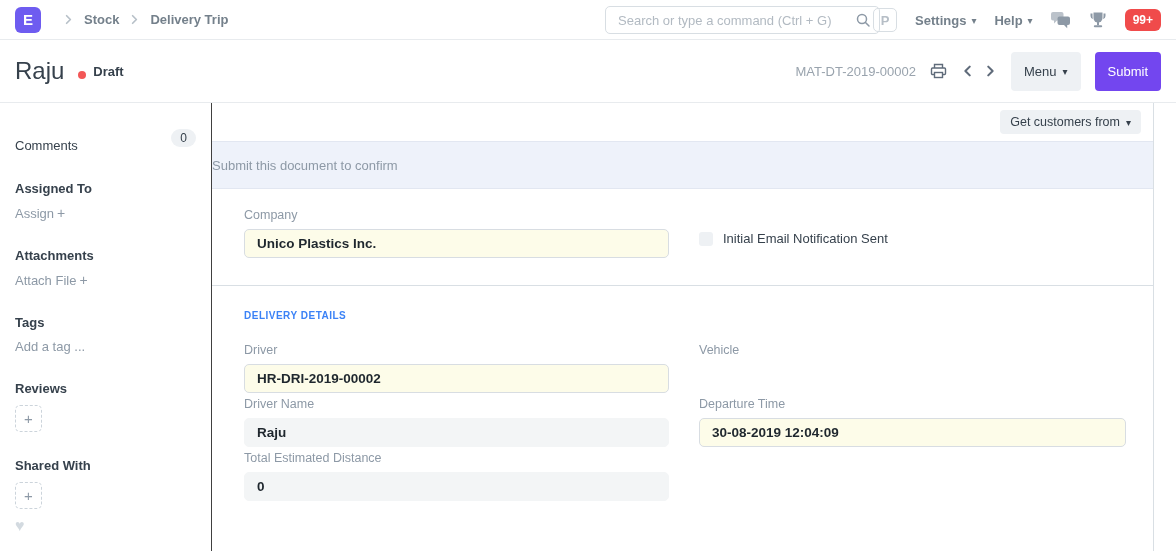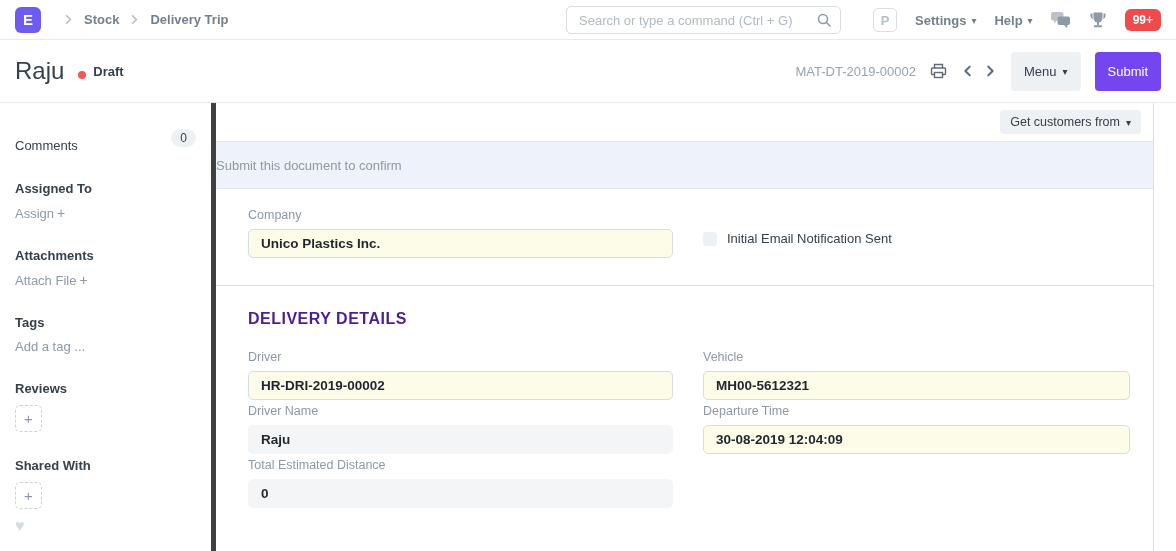--- a/index.html
+++ b/index.html
@@ -35,21 +35,21 @@
   }
   .crumb-chevron { margin: 0 8px; display: flex; align-items: center; }
   .crumb {
     font-size: 13px;
     font-weight: 700;
     color: #74808b;
     cursor: pointer;
   }
   .search-wrap {
     position: absolute;
-    left: 543px; top: 6px;
+    left: 582px; top: 6px;
     width: 298px; height: 28px; padding-left: 23px;
   }
   .search-wrap input {
     width: 100%; height: 100%;
     border: 1px solid #d8dee3;
     border-radius: 5px;
     padding: 0 30px 0 12px;
     font-size: 13px;
     font-family: "Liberation Sans", sans-serif;
     color: #36414c;
@@ -158,21 +158,21 @@
     left: 15px; bottom: 16px;
     color: #d3dae0;
     font-size: 16px;
     cursor: pointer;
   }
 
   
   .main {
     width: 943px;
     flex: none;
-    border-left: 5px solid #404040;
+    border-left: 1px solid #404040;
     border-right: 1px solid #d9dfe4;
     background: #fff;
   }
   .toolbar-row {
     height: 38px;
     display: flex; align-items: center; justify-content: flex-end;
     padding-right: 12px;
   }
   .btn-sm { padding: 5px 10px; font-size: 12.5px; }
   .banner {
@@ -187,24 +187,24 @@
   .form-grid {
     display: grid;
     grid-template-columns: 425px 427px;
     column-gap: 30px;
     padding: 0 29px 0 32px;
   }
   .section-1 { padding-top: 19px; padding-bottom: 27px; border-bottom: 1px solid #d9dfe4; }
   .section-2 { padding-top: 22px; row-gap: 4px; }
   .section-title-wrap { padding: 24px 32px 0 32px; }
   .section-title {
-    font-size: 16px;
+    font-size: 10px;
     font-weight: 600;
     letter-spacing: 0.5px;
-    color: #4c1d95;
+    color: #3b82f6;
   }
   .field-label { font-size: 12.5px; color: #8d99a6; margin-bottom: 7px; }
   .control {
     height: 29px;
     border-radius: 5px;
     padding: 0 12px;
     display: flex; align-items: center;
     font-size: 13.5px;
     font-weight: 700;
     color: #1f272e;
@@ -382,21 +382,20 @@
       <div class="section-title">DELIVERY DETAILS</div>
     </div>
 
     <div class="form-grid section-2">
       <div>
         <div class="field-label">Driver</div>
         <div class="control control-yellow">HR-DRI-2019-00002</div>
       </div>
       <div>
         <div class="field-label">Vehicle</div>
-        <div class="control control-yellow">MH00-5612321</div>
       </div>
       <div>
         <div class="field-label">Driver Name</div>
         <div class="control control-gray">Raju</div>
       </div>
       <div>
         <div class="field-label">Departure Time</div>
         <div class="control control-yellow">30-08-2019 12:04:09</div>
       </div>
       <div>

